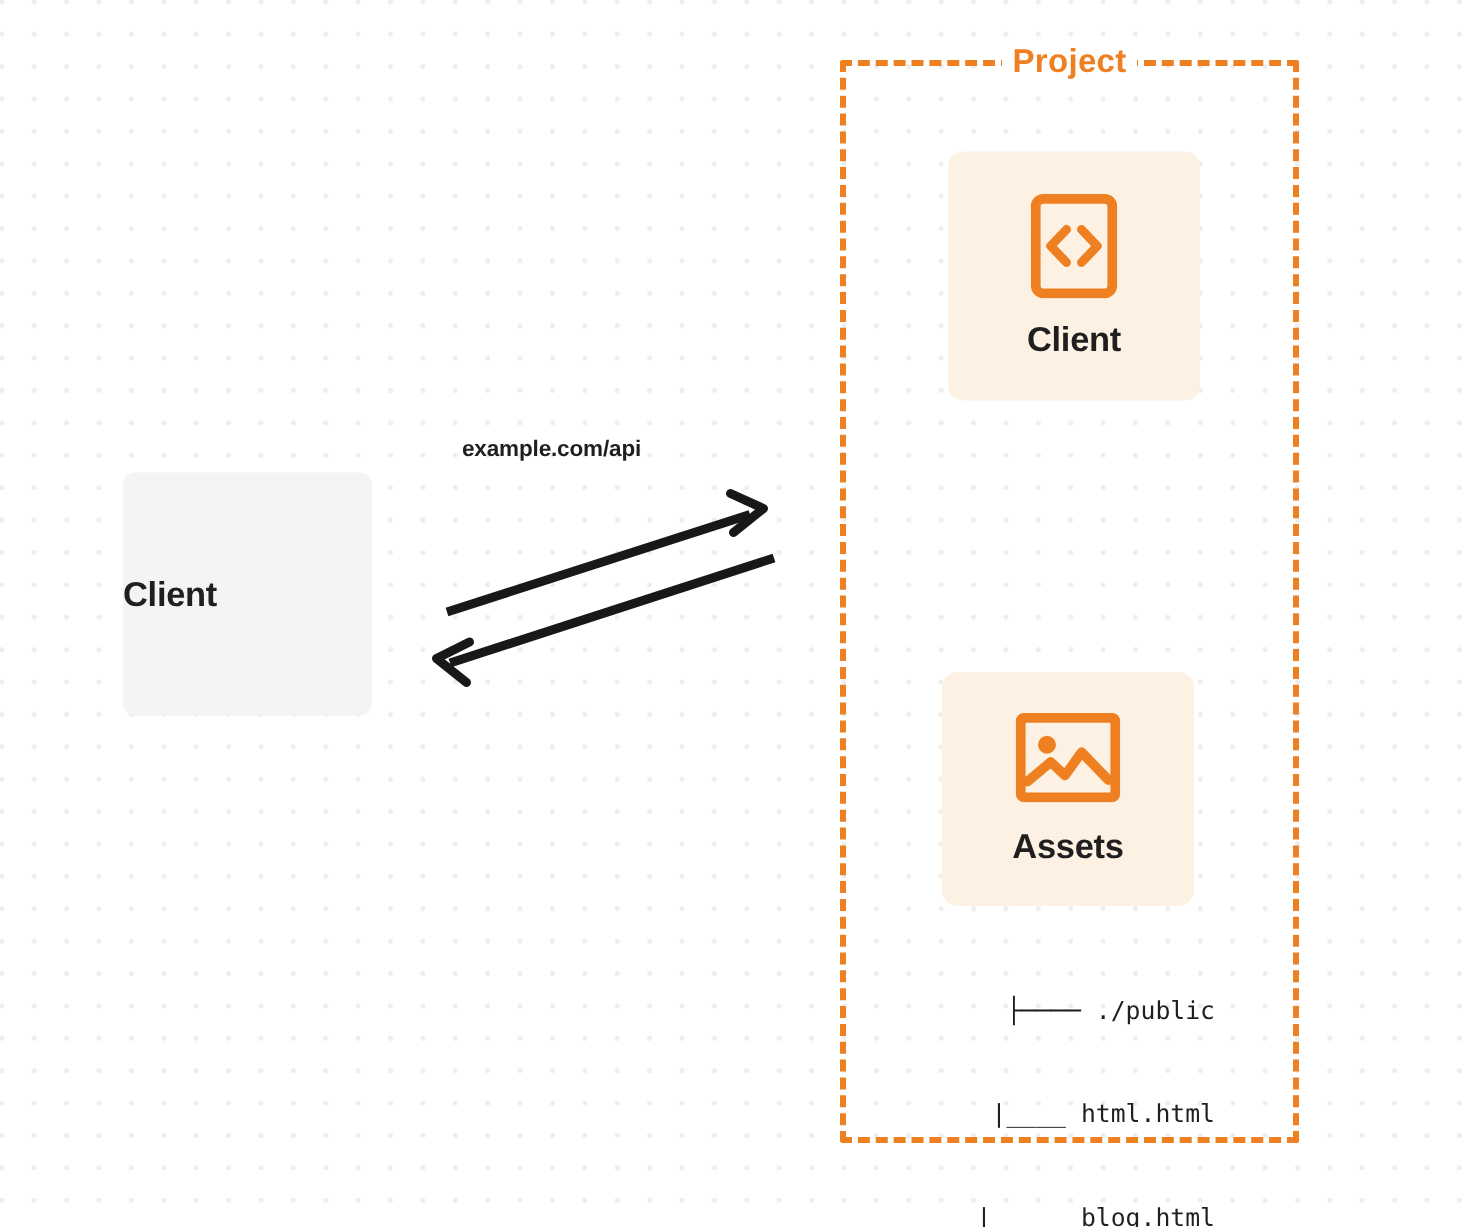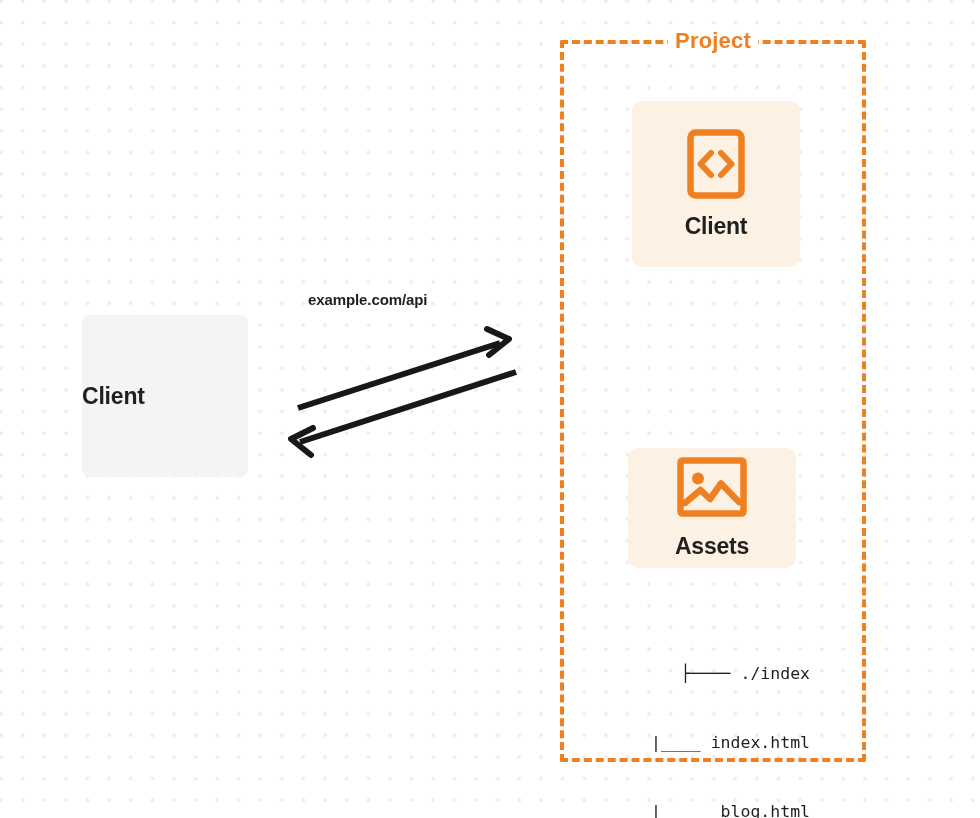--- a/index.html
+++ b/index.html
@@ -78,21 +78,21 @@
   #worker-card {
     left: 632px;
     top: 101px;
     width: 168px;
     height: 166px;
   }
   #assets-card {
     left: 628px;
     top: 448px;
     width: 168px;
-    height: 120px;
+    height: 156px;
   }
   .service-card .card-icon {
     line-height: 0;
     margin-bottom: 14px;
   }
   .service-card .card-title {
     font-size: 23px;
     font-weight: bold;
     color: #1f1f1f;
     letter-spacing: -0.2px;
@@ -179,19 +179,19 @@
       <svg width="70" height="60" viewBox="0 0 70 60" xmlns="http://www.w3.org/2000/svg">
         <rect x="3.5" y="3.5" width="63" height="53" rx="2" ry="2" fill="none" stroke="#ef8022" stroke-width="6.5"></rect>
         <circle cx="21" cy="21.5" r="6" fill="#ef8022"></circle>
         <polyline points="8,46 23.5,33 33,42 44,26.5 62,45" fill="none" stroke="#ef8022" stroke-width="6.5" stroke-linecap="round" stroke-linejoin="round"></polyline>
       </svg>
     </span>
     <span class="card-title">Assets</span>
   </div>
 
   <div id="asset-file-tree">
-    <span class="tree-row">├──── ./index</span>
-    <span class="tree-row">   |____ index.html</span>
+    <span class="tree-row">├──── ./public</span>
+    <span class="tree-row">   |____ html.html</span>
     <span class="tree-row">   |____  blog.html</span>
     
   </div>
 
 </div>
 
 </body></html>

